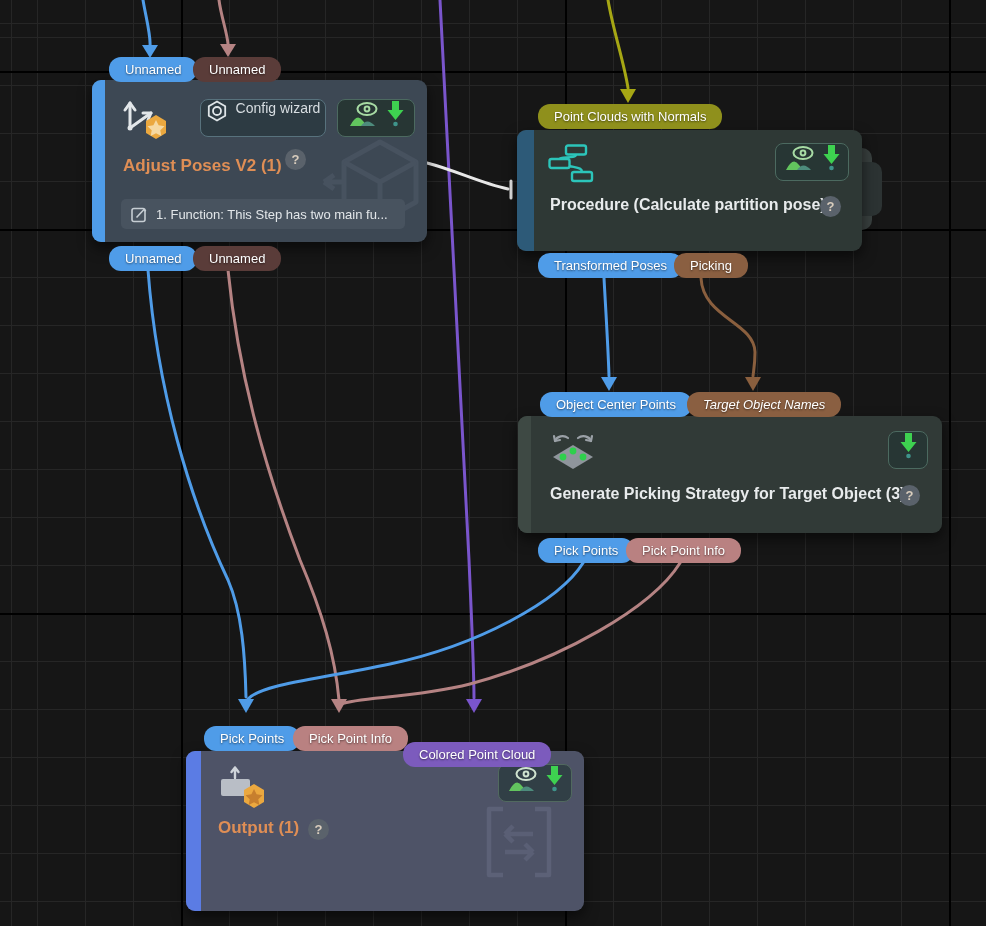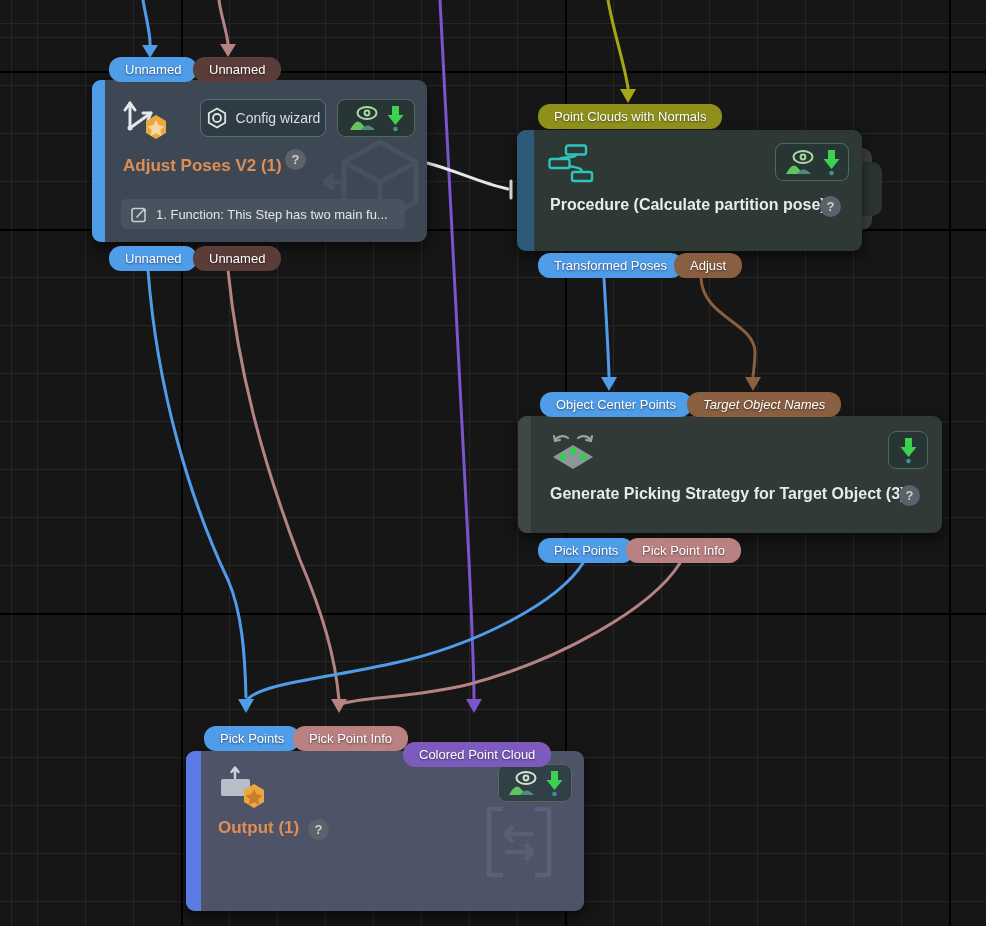--- a/index.html
+++ b/index.html
@@ -44,21 +44,21 @@
   .title-orange { color:#df8e55; font-size:17px; }
   .title-white  { color:#e8ebec; font-size:16px; }
 
   .qbadge {
     position:absolute; width:21px; height:21px; border-radius:50%;
     background:#5a626b; color:#d9cdbd; font-size:13px; font-weight:bold;
     text-align:center; line-height:21px;
   }
 
   .btn {
-    position:absolute; border-radius:8px; display:flex; align-items:center;
+    position:absolute; border-radius:8px; display:flex; align-items:flex-start;
     justify-content:center; gap:8px;
   }
   .btn-config { background:#2d3b43; border:1px solid #58727d; color:#d7dde1; font-size:14px; }
   .icon-group { background:#273634; border:1px solid #4c6a60; }
   .icon-group.on-output { background:#313f46; border-color:#51695f; }
 
   .note-bar {
     position:absolute; background:#48535f; border-radius:5px; color:#e2e6e9;
     font-size:13px; display:flex; align-items:center; gap:8px; padding:0 10px;
     white-space:nowrap; overflow:hidden;
@@ -181,21 +181,21 @@
         <polygon points="5,1 12,1 12,10 16.5,10 8.5,20 0.5,10 5,10" fill="#3ed150"></polygon>
         <circle cx="8.5" cy="24" r="2.3" fill="#3f948b"></circle>
       </svg>
     </div>
     <div class="node-title title-white" style="left:33px; top:66px;">Procedure (Calculate partition pose)</div>
     <div class="qbadge" style="left:303px; top:66px;">?</div>
   </div>
 
   <div class="port olive" style="left:538px; top:104px;">Point Clouds with Normals</div>
   <div class="port blue" style="left:538px; top:253px;">Transformed Poses</div>
-  <div class="port brown" style="left:674px; top:253px;">Adjust</div>
+  <div class="port brown" style="left:674px; top:253px;">Picking</div>
 
   <div class="node" style="left:518px; top:416px; width:424px; height:117px; background:#313a37;">
     <div class="leftbar" style="width:13px; background:#3e4944;"></div>
     <svg class="watermark" style="left:30px; top:13px;" width="50" height="42" viewBox="0 0 50 42">
       <g stroke="#9aa0a6" stroke-width="2.2" fill="none" stroke-linecap="round">
         <path d="M7,12 A8,7 0 0 1 20,9"></path>
           <path d="M7,12 L6,7 M7,12 L12,11"></path>
         <path d="M43,12 A8,7 0 0 0 30,9"></path>
           <path d="M43,12 L44,7 M43,12 L38,11"></path>
       </g>

